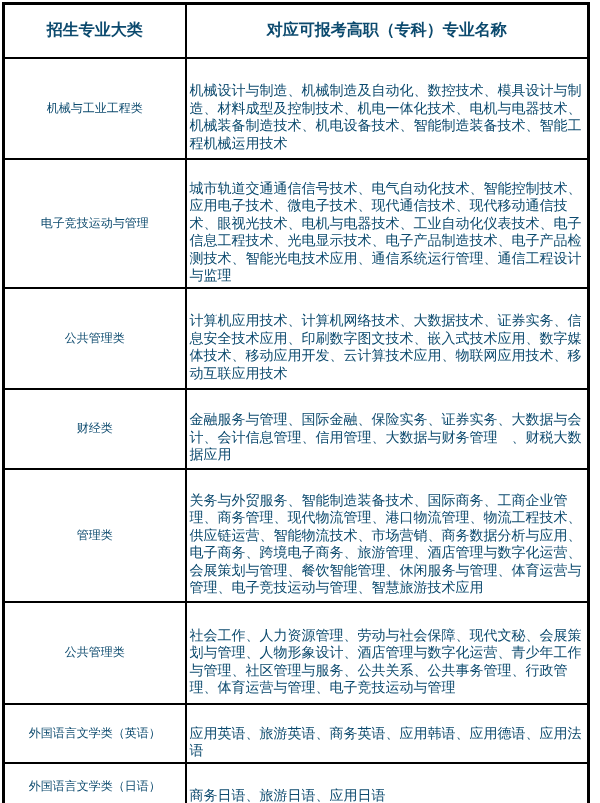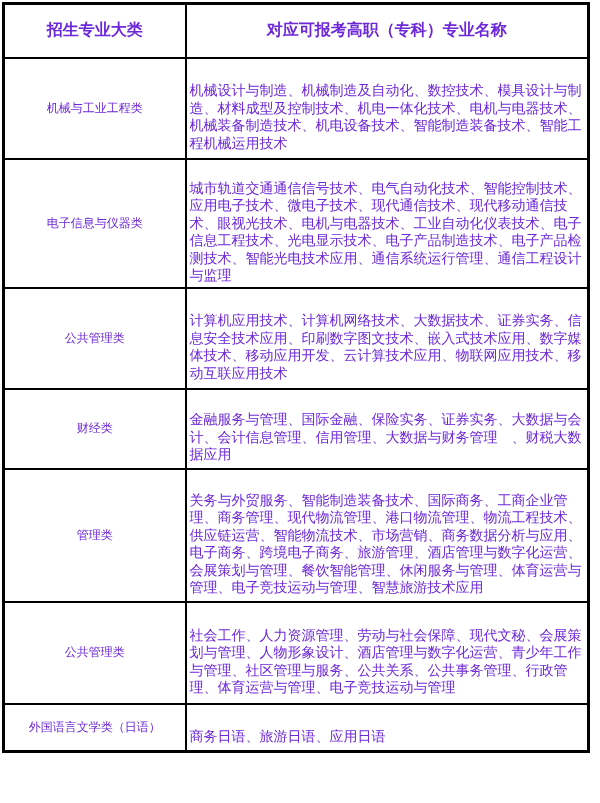--- a/index.html
+++ b/index.html
@@ -23,21 +23,21 @@
     border-collapse: collapse;
     table-layout: fixed;
     border: 3px solid #000000;
     color: #000000;
   }
   col.cat-col   { width: 182px; }
   col.major-col { width: auto; }
   th, td {
     border: 2px solid #000000;
     vertical-align: middle;
-    color: #6d28d9;
+    color: #0c4a6e;
     background: #ffffff;
   }
   th.header-cell {
     font-size: 16px;
     font-weight: bold;
     text-align: center;
     padding: 2px 4px;
   }
   td.category-cell {
     font-size: 12px;
@@ -78,38 +78,42 @@
         <th class="header-cell">招生专业大类</th>
         <th class="header-cell">对应可报考高职（专科）专业名称</th>
       </tr>
     </thead>
     <tbody>
       <tr class="rh-0">
         <td class="category-cell">机械与工业工程类</td>
         <td class="majors-cell">机械设计与制造、机械制造及自动化、数控技术、模具设计与制造、材料成型及控制技术、机电一体化技术、电机与电器技术、机械装备制造技术、机电设备技术、智能制造装备技术、智能工程机械运用技术</td>
       </tr>
       <tr class="rh-1">
-        <td class="category-cell">电子信息与仪器类</td>
+        <td class="category-cell">电子竞技运动与管理</td>
         <td class="majors-cell">城市轨道交通通信信号技术、电气自动化技术、智能控制技术、应用电子技术、微电子技术、现代通信技术、现代移动通信技术、眼视光技术、电机与电器技术、工业自动化仪表技术、电子信息工程技术、光电显示技术、电子产品制造技术、电子产品检测技术、智能光电技术应用、通信系统运行管理、通信工程设计与监理</td>
       </tr>
       <tr class="rh-2">
         <td class="category-cell">公共管理类</td>
         <td class="majors-cell">计算机应用技术、计算机网络技术、大数据技术、证券实务、信息安全技术应用、印刷数字图文技术、嵌入式技术应用、数字媒体技术、移动应用开发、云计算技术应用、物联网应用技术、移动互联应用技术</td>
       </tr>
       <tr class="rh-3">
         <td class="category-cell">财经类</td>
         <td class="majors-cell">金融服务与管理、国际金融、保险实务、证券实务、大数据与会计、会计信息管理、信用管理、大数据与财务管理　、财税大数据应用</td>
       </tr>
       <tr class="rh-4">
         <td class="category-cell">管理类</td>
         <td class="majors-cell">关务与外贸服务、智能制造装备技术、国际商务、工商企业管理、商务管理、现代物流管理、港口物流管理、物流工程技术、供应链运营、智能物流技术、市场营销、商务数据分析与应用、电子商务、跨境电子商务、旅游管理、酒店管理与数字化运营、会展策划与管理、餐饮智能管理、休闲服务与管理、体育运营与管理、电子竞技运动与管理、智慧旅游技术应用</td>
       </tr>
       <tr class="rh-5">
         <td class="category-cell">公共管理类</td>
         <td class="majors-cell">社会工作、人力资源管理、劳动与社会保障、现代文秘、会展策划与管理、人物形象设计、酒店管理与数字化运营、青少年工作与管理、社区管理与服务、公共关系、公共事务管理、行政管理、体育运营与管理、电子竞技运动与管理</td>
       </tr>
+      <tr class="rh-6">
+        <td class="category-cell">外国语言文学类（英语）</td>
+        <td class="majors-cell">应用英语、旅游英语、商务英语、应用韩语、应用德语、应用法语</td>
+      </tr>
       <tr class="rh-7">
         <td class="category-cell">外国语言文学类（日语）</td>
         <td class="majors-cell">商务日语、旅游日语、应用日语</td>
       </tr>
     </tbody>
   </table>
 </div>
 
 </body></html>

